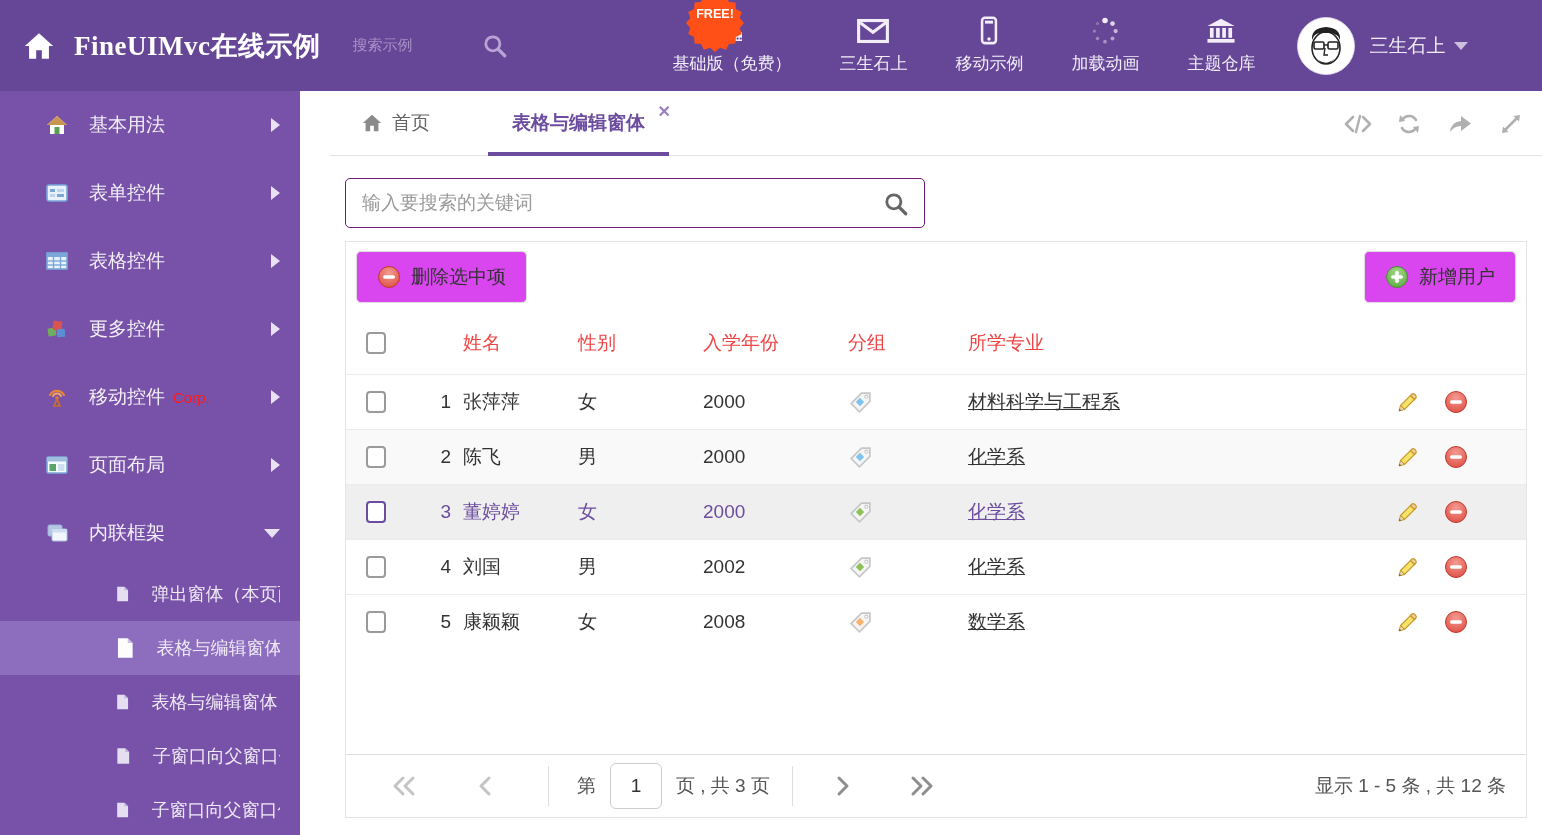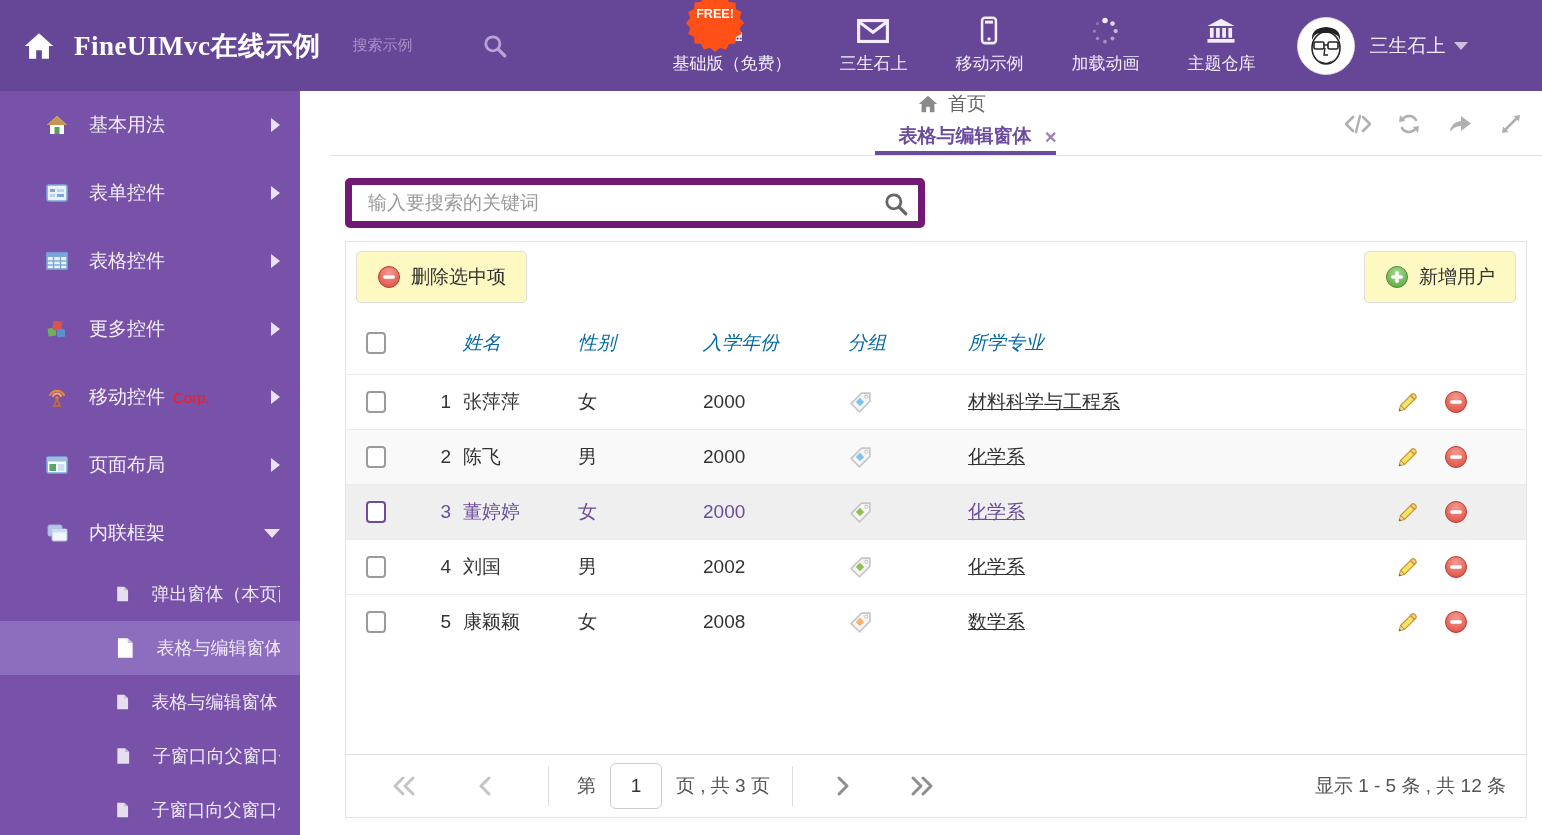--- a/index.html
+++ b/index.html
@@ -30,46 +30,46 @@
   .snav-item .corp { color:#ff1a1a; font-size:15px; margin-left:8px; }
   .snav-item .arrow { margin-left:auto; }
   .arr-r { width:0; height:0; border-top:7px solid transparent; border-bottom:7px solid transparent; border-left:9px solid #e9e2f2; }
   .arr-d { width:0; height:0; border-left:8px solid transparent; border-right:8px solid transparent; border-top:9px solid #e9e2f2; }
   .ssub-item { height:54px; display:flex; align-items:center; padding:0 20px 0 115px; cursor:pointer; }
   .ssub-item .lbl { color:#efe9f6; font-size:18px; margin-left:22px; white-space:nowrap; overflow:hidden; }
   .ssub-item.active { background:#8d6dbd; }
 
   
   .content { position:absolute; left:330px; top:91px; width:1212px; height:744px; background:#fff; }
-  .tabbar { height:65px; border-bottom:1px solid #e3e3e3; display:flex; align-items:center; position:relative;flex-direction:column; }
+  .tabbar { height:65px; border-bottom:1px solid #e3e3e3; display:flex; align-items:center; position:relative; }
   .tab-home { display:flex; align-items:center; gap:8px; margin-left:30px; color:#666; font-size:19px; cursor:pointer; }
   .tab-active { position:relative; height:65px; display:flex; align-items:center; margin-left:58px; padding:0 24px; cursor:pointer; }
   .tab-active .txt { color:#6b4c9e; font-size:19px; font-weight:bold; }
   .tab-active .underline { position:absolute; left:0; right:0; bottom:0; height:4px; background:#6b4c9e; }
   .tab-close { position:absolute; right:-2px; top:13px; color:#9b82bd; font-size:16px; font-weight:bold; cursor:pointer; line-height:1; }
   .tabbar-tools { position:absolute; right:18px; top:0; height:65px; display:flex; align-items:center; gap:24px; }
   .tool-ico { cursor:pointer; }
 
   .body-area { padding:22px 15px 0 15px; }
   .filter-row { display:flex; gap:12px; }
   .search-box { position:relative; width:580px; }
-  .search-box input { width:100%; height:50px; border:7px solid #701a75; border-radius:5px; font-size:19px; padding:0 50px 0 16px; color:#333; outline:none; font-family:"Liberation Sans", sans-serif; }
+  .search-box input { width:100%; height:50px; border:1px solid #701a75; border-radius:5px; font-size:19px; padding:0 50px 0 16px; color:#333; outline:none; font-family:"Liberation Sans", sans-serif; }
   .search-box input::placeholder { color:#9a9a9a; }
   .search-box .mag { position:absolute; right:16px; top:13px; cursor:pointer; }
   .select-box { flex:1; height:50px; border:1px solid #ccc; border-radius:5px; display:flex; align-items:center; padding:0 18px; cursor:pointer; }
   .select-box .val { color:#333; font-size:19px; }
   .select-box .caret { margin-left:auto; width:0; height:0; border-left:8px solid transparent; border-right:8px solid transparent; border-top:9px solid #8a8a8a; }
 
   
   .grid-panel { margin-top:13px; border:1px solid #e4e4e4; height:577px; display:flex; flex-direction:column; }
   .grid-toolbar { padding:9px 10px; display:flex; align-items:center; }
-  .btn { display:flex; align-items:center; gap:10px; background:#fef9c3; border:1px solid #ddd; border-radius:5px; padding:12px 20px; font-size:19px; color:#333; cursor:pointer; }
+  .btn { display:flex; align-items:center; gap:10px; background:#d946ef; border:1px solid #ddd; border-radius:5px; padding:12px 20px; font-size:19px; color:#333; cursor:pointer; }
   .btn-add { margin-left:auto; }
 
-  .thead { display:flex; align-items:center; height:62px; font-size:19px; color:#0369a1;font-style:italic; }
+  .thead { display:flex; align-items:center; height:62px; font-size:19px; color:#ef4444; }
   .trow { display:flex; align-items:center; height:55px; border-top:1px solid #ececec; font-size:19px; color:#333; }
   .trow.alt { background:#f9f9f9; }
   .trow.selected { background:#efefef; }
   .trow.selected, .trow.selected a { color:#6b4c9e; }
   .trow.selected .checkbox { border-color:#6b4c9e; }
   .col { display:flex; align-items:center; }
   .c-check { width:60px; padding-left:20px; }
   .c-num { width:45px; justify-content:flex-end; }
   .c-name { width:115px; padding-left:12px; }
   .c-gender { width:125px; padding-left:12px; }

